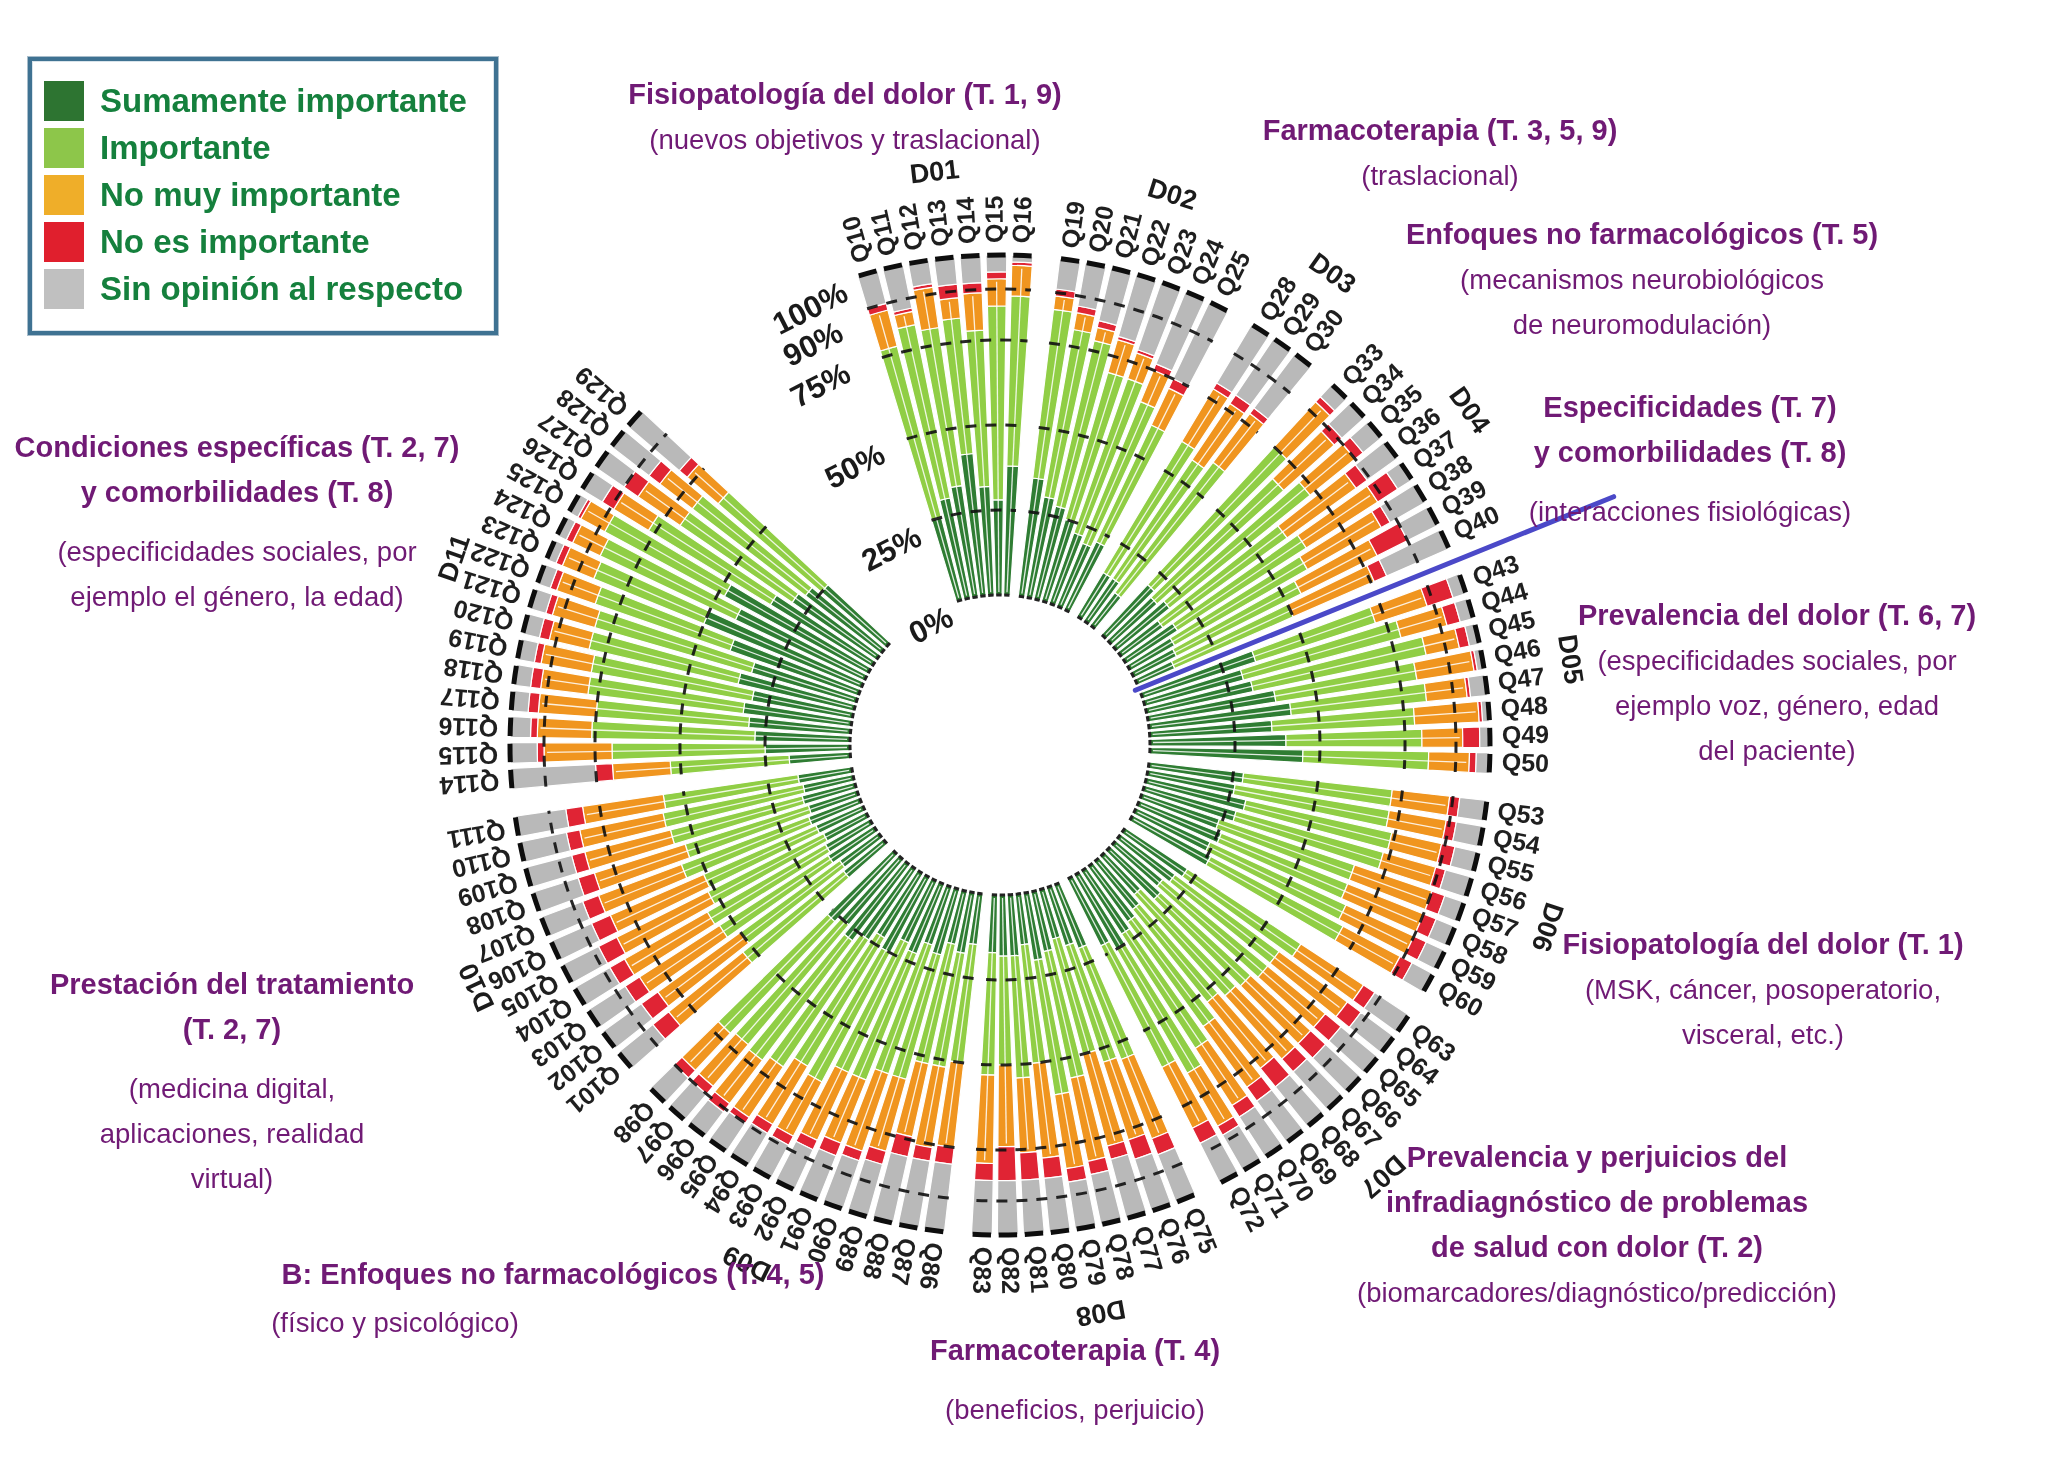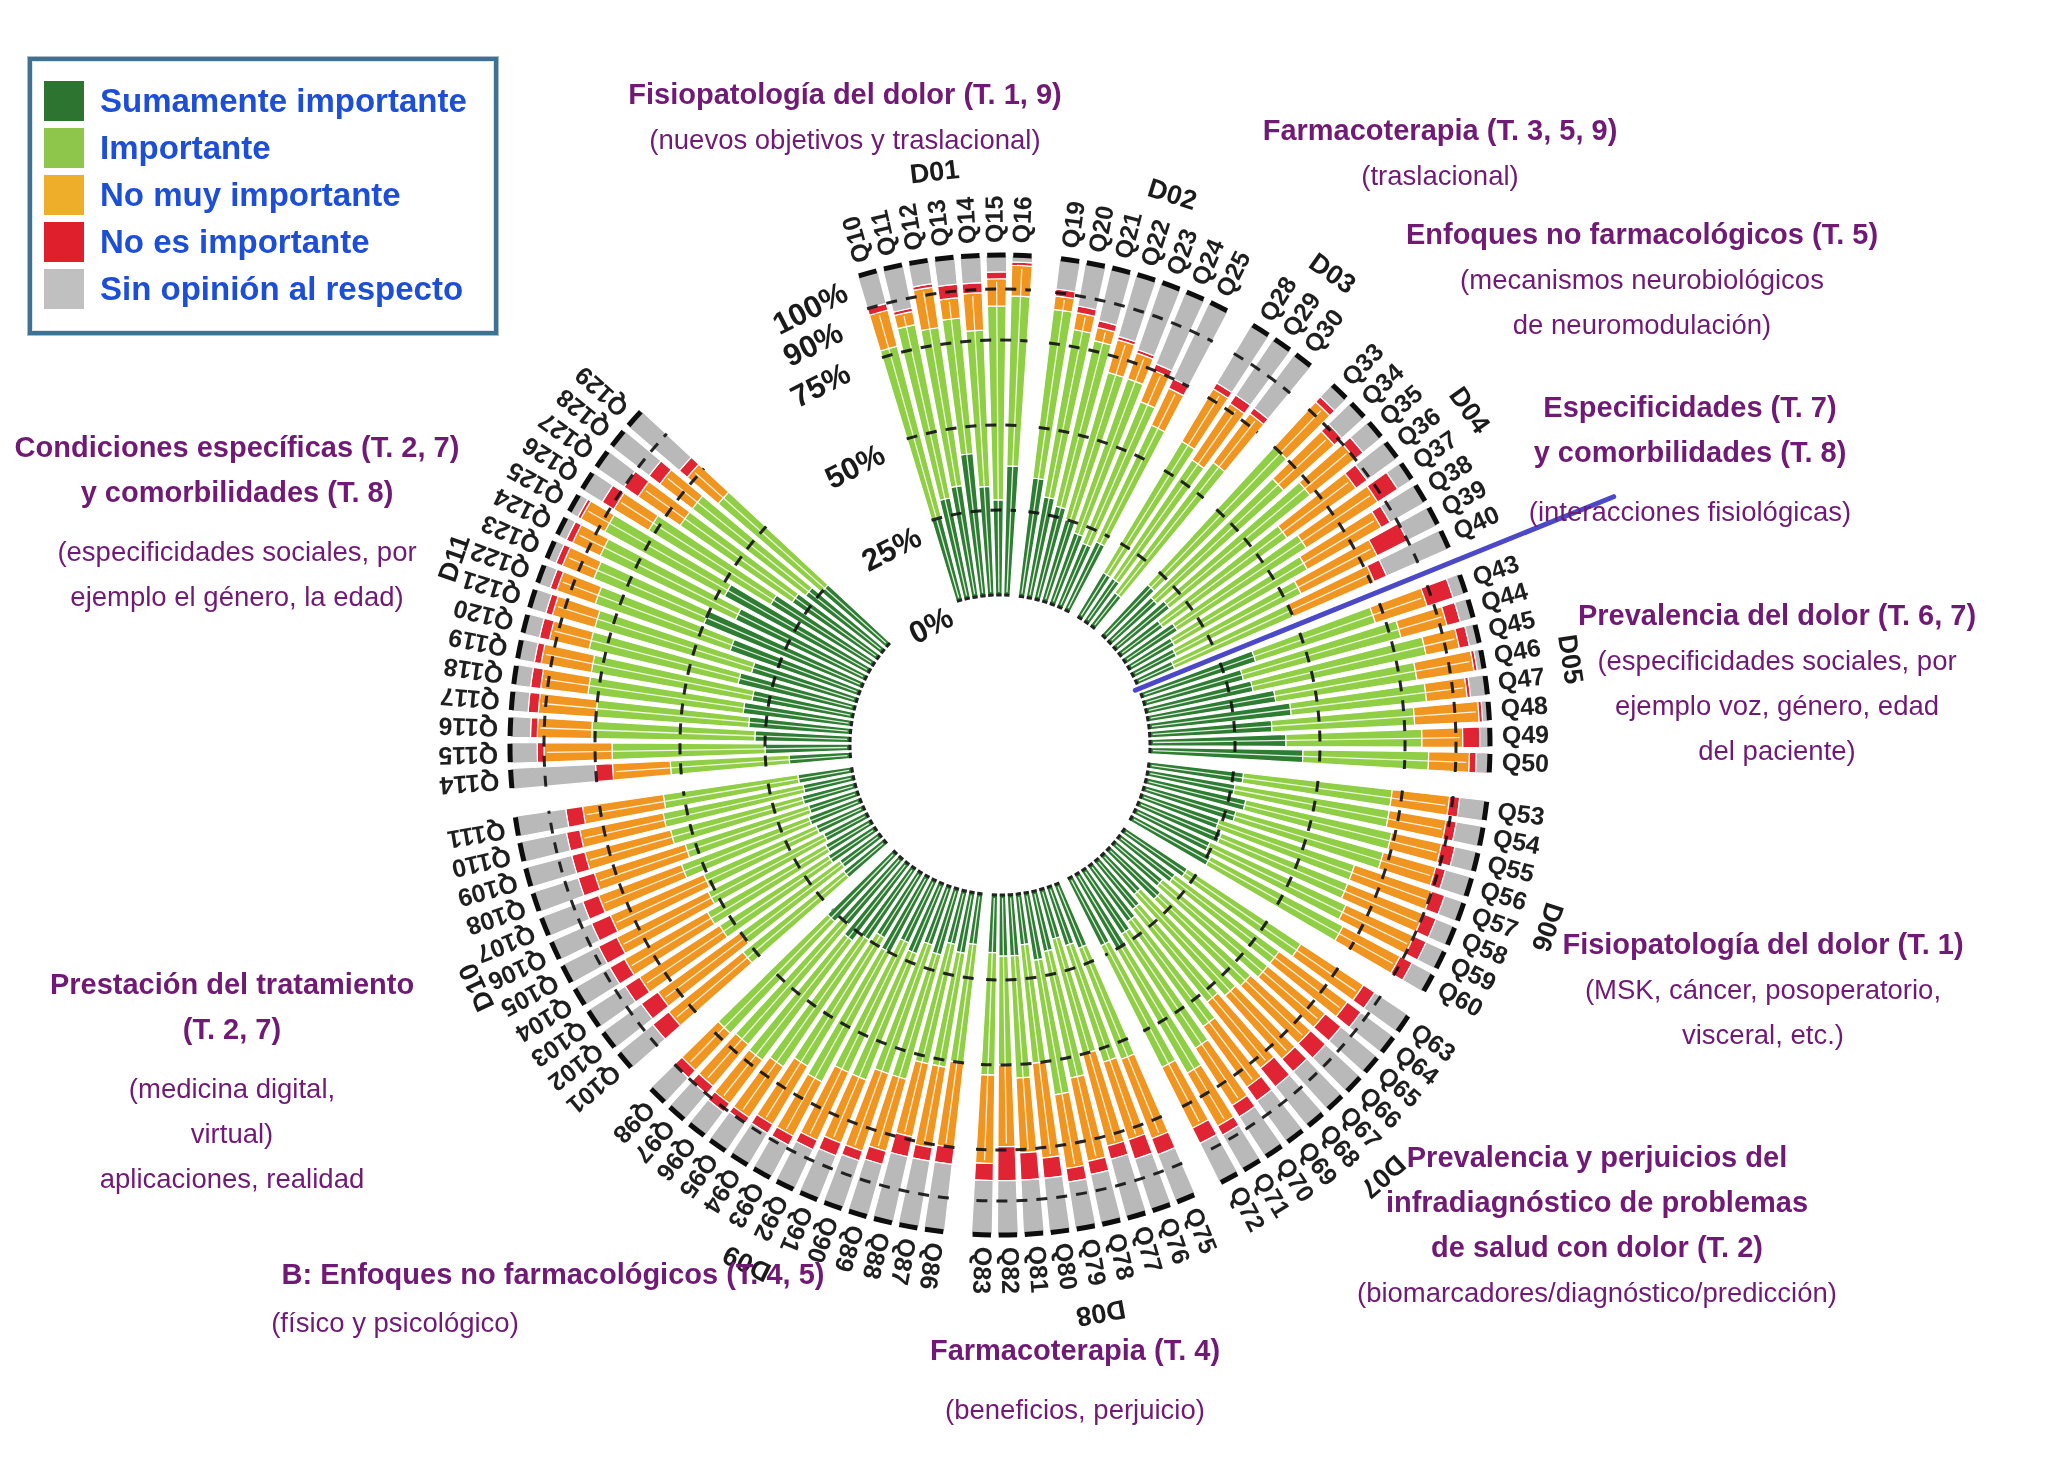--- a/index.html
+++ b/index.html
@@ -6,21 +6,21 @@
   .stage{position:relative;width:2047px;height:1463px;background:#ffffff;overflow:hidden;
          font-family:"Liberation Sans", sans-serif;}
   .chart-svg{position:absolute;left:0;top:0;}
   
   .legend{position:absolute;left:28px;top:57px;width:470px;box-sizing:border-box;
           padding:20px 16px 22px 12px;background:#fff;border:4px solid #3f7292;
           box-shadow:0 0 0 1px #a8bdcb, inset 0 0 0 1px #d9e4eb;
           display:flex;flex-direction:column;gap:7px;}
   .legend-row{display:flex;align-items:center;gap:16px;}
   .swatch{width:40px;height:40px;flex:none;}
-  .legend-label{font-size:33px;font-weight:700;color:#1d4ed8;white-space:nowrap;}
+  .legend-label{font-size:33px;font-weight:700;color:#15803d;white-space:nowrap;}
   
   .ann{position:absolute;transform:translateX(-50%);text-align:center;color:#701a75;white-space:nowrap;}
   .ann .ab{font-size:29px;font-weight:700;line-height:45px;}
   .ann .ap{font-size:27.5px;font-weight:400;line-height:45px;}
   .ann .gap{margin-top:14px;}
   
   text.qlab{font-family:"Liberation Sans",sans-serif;font-size:25px;font-weight:700;fill:#1f1f1f;}
   text.dlab{font-family:"Liberation Sans",sans-serif;font-size:27px;font-weight:700;fill:#1b1b1b;}
   text.tick{font-family:"Liberation Sans",sans-serif;font-size:31px;font-weight:600;fill:#1a1a1a;}
 </style>
@@ -1063,22 +1063,22 @@
       <div class="ann" style="left: 553px; top: 1252px;">
         <div class="ab">B: Enfoques no farmacológicos (T. 4, 5)</div>
       </div>
       <div class="ann" style="left: 395px; top: 1300px;">
         <div class="ap">(físico y psicológico)</div>
       </div>
       <div class="ann" style="left: 232px; top: 962px;">
         <div class="ab">Prestación del tratamiento</div>
         <div class="ab">(T. 2, 7)</div>
         <div class="ap gap">(medicina digital,</div>
+        <div class="ap">aplicaciones, realidad</div>
         <div class="ap">virtual)</div>
-        <div class="ap">aplicaciones, realidad</div>
       </div>
       <div class="ann" style="left: 237px; top: 425px;">
         <div class="ab">Condiciones específicas (T. 2, 7)</div>
         <div class="ab">y comorbilidades (T. 8)</div>
         <div class="ap gap">(especificidades sociales, por</div>
         <div class="ap">ejemplo el género, la edad)</div>
       </div>
     </div>
 </div>
 

